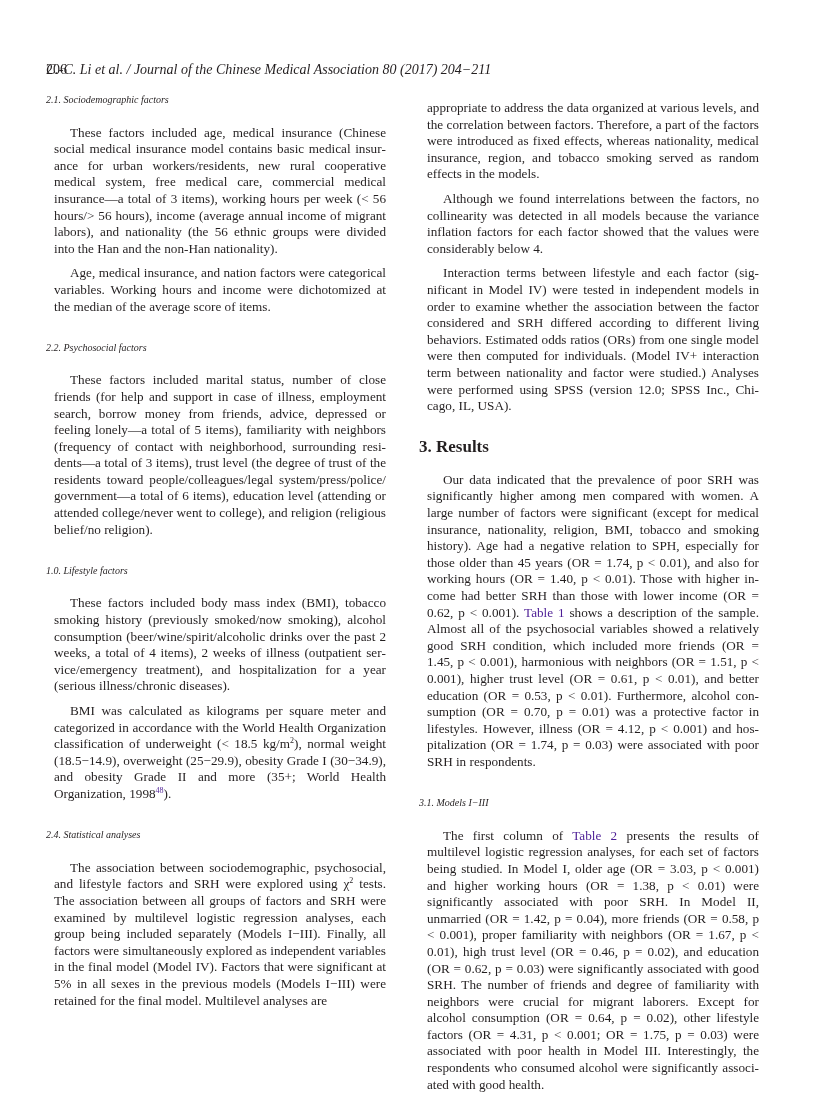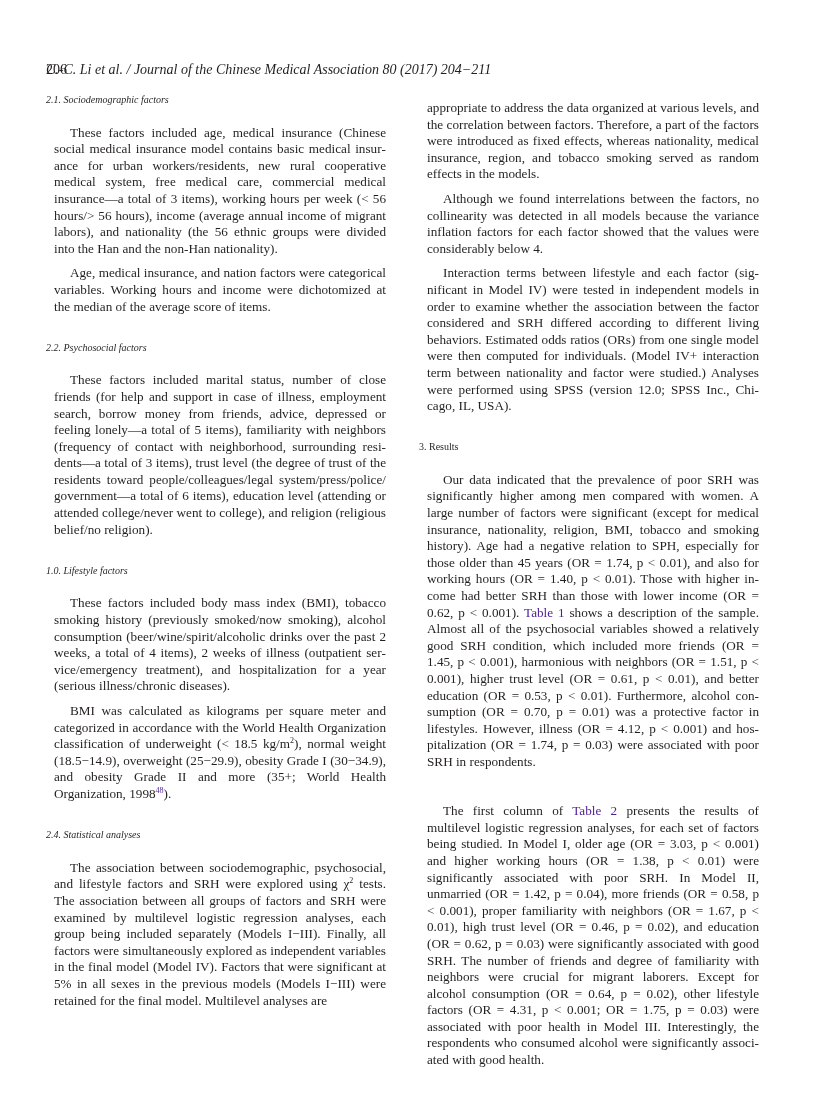--- a/index.html
+++ b/index.html
@@ -7,21 +7,21 @@
          font-family: "Liberation Serif", "DejaVu Serif", serif; color: #231f20; }
   .header { position: absolute; top: 62px; left: 46px; right: 46px; height: 16px;
             font-size: 14px; }
   .page-num { position: absolute; left: 0; top: 0; }
   .running-head { position: absolute; left: 0; right: 0; top: 0; text-align: left; font-style: italic; }
   .col { position: absolute; top: 92px; width: 348px; font-size: 13.2px; line-height: 16.6px;
          text-align: justify; hyphens: manual; }
   .col-left { left: 46px; }
   .col-right { left: 419px; }
   h3.sec { font-style: italic; font-weight: normal; font-size: 10px; margin: 0 0 16px 0; line-height: 16.6px; }
-  h2.sec { font-weight: normal; font-size: 10px; margin: 0 0 16px 0; line-height: 16.6px; }
+  h2.sec { font-weight: bold; font-size: 17px; margin: 0 0 16px 0; line-height: 16.6px; }
   p { margin: 8px; text-indent: 16px; }
   .gap { height: 16.6px; }
   .link { color: #4c1d95; }
   sup { font-size: 8px; line-height: 0; }
 </style>
 </head>
 <body>
 
 <div class="header">
   <span class="page-num">206</span>
@@ -56,15 +56,16 @@
   <p style="text-indent:0">appropriate to address the data organized at various levels, and the correlation between factors. Therefore, a part of the factors were introduced as fixed effects, whereas nationality, medical insurance, region, and tobacco smoking served as random effects in the models.</p>
   <p>Although we found interrelations between the factors, no collinearity was detected in all models because the variance inflation factors for each factor showed that the values were considerably below 4.</p>
   <p>Interaction terms between lifestyle and each factor (sig­nificant in Model IV) were tested in independent models in order to examine whether the association between the factor considered and SRH differed according to different living behaviors. Estimated odds ratios (ORs) from one single model were then computed for individuals. (Model IV+ interaction term between nationality and factor were studied.) Analyses were performed using SPSS (version 12.0; SPSS Inc., Chi­cago, IL, USA).</p>
   <div class="gap"></div>
   <section>
     <h2 class="sec">3. Results</h2>
     <p><span>Our data indicated that the prevalence of poor SRH was significantly higher among men compared with women. A large number of factors were significant (except for medical insurance, nationality, religion, BMI, tobacco and smoking history). Age had a negative relation to SPH, especially for those older than 45 years (OR = 1.74, p &lt; 0.01), and also for working hours (OR = 1.40, p &lt; 0.01). Those with higher in­come had better SRH than those with lower income (OR = 0.62, p &lt; 0.001). </span><span class="link">Table 1</span><span> shows a description of the sample. Almost all of the psychosocial variables showed a relatively good SRH condition, which included more friends (OR = 1.45, p &lt; 0.001), harmonious with neighbors (OR = 1.51, p &lt; 0.001), higher trust level (OR = 0.61, p &lt; 0.01), and better education (OR = 0.53, p &lt; 0.01). Furthermore, alcohol con­sumption (OR = 0.70, p = 0.01) was a protective factor in lifestyles. However, illness (OR = 4.12, p &lt; 0.001) and hos­pitalization (OR = 1.74, p = 0.03) were associated with poor SRH in respondents.</span></p>
   </section>
   <div class="gap"></div>
   <section>
+    <h3 class="sec">3.1. Models I−III</h3>
     <p><span>The first column of </span><span class="link">Table 2</span><span> presents the results of multilevel logistic regression analyses, for each set of factors being studied. In Model I, older age (OR = 3.03, p &lt; 0.001) and higher working hours (OR = 1.38, p &lt; 0.01) were significantly associated with poor SRH. In Model II, unmarried (OR = 1.42, p = 0.04), more friends (OR = 0.58, p &lt; 0.001), proper familiarity with neigh­bors (OR = 1.67, p &lt; 0.01), high trust level (OR = 0.46, p = 0.02), and education (OR = 0.62, p = 0.03) were significantly associated with good SRH. The number of friends and degree of familiarity with neighbors were crucial for migrant laborers. Except for alcohol consumption (OR = 0.64, p = 0.02), other lifestyle factors (OR = 4.31, p &lt; 0.001; OR = 1.75, p = 0.03) were associated with poor health in Model III. Interestingly, the respondents who consumed alcohol were significantly associ­ated with good health.</span></p>
   </section>
 </div>
 
 </body></html>

